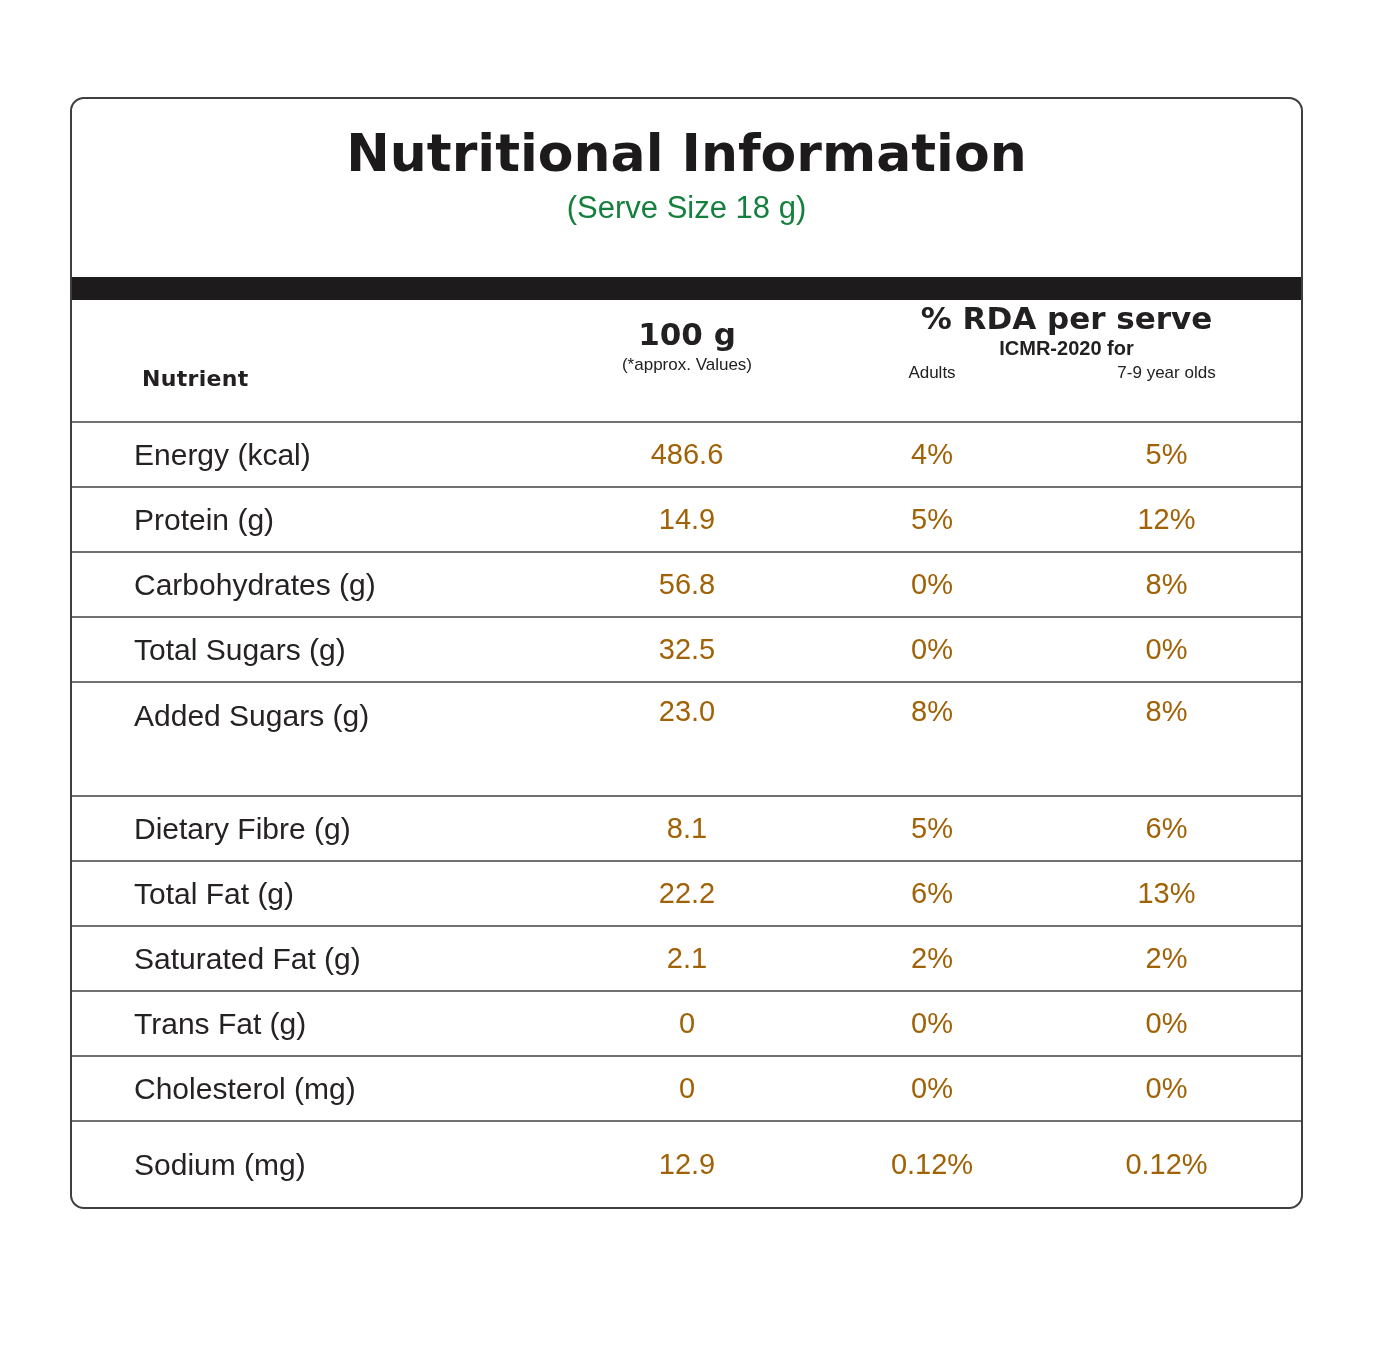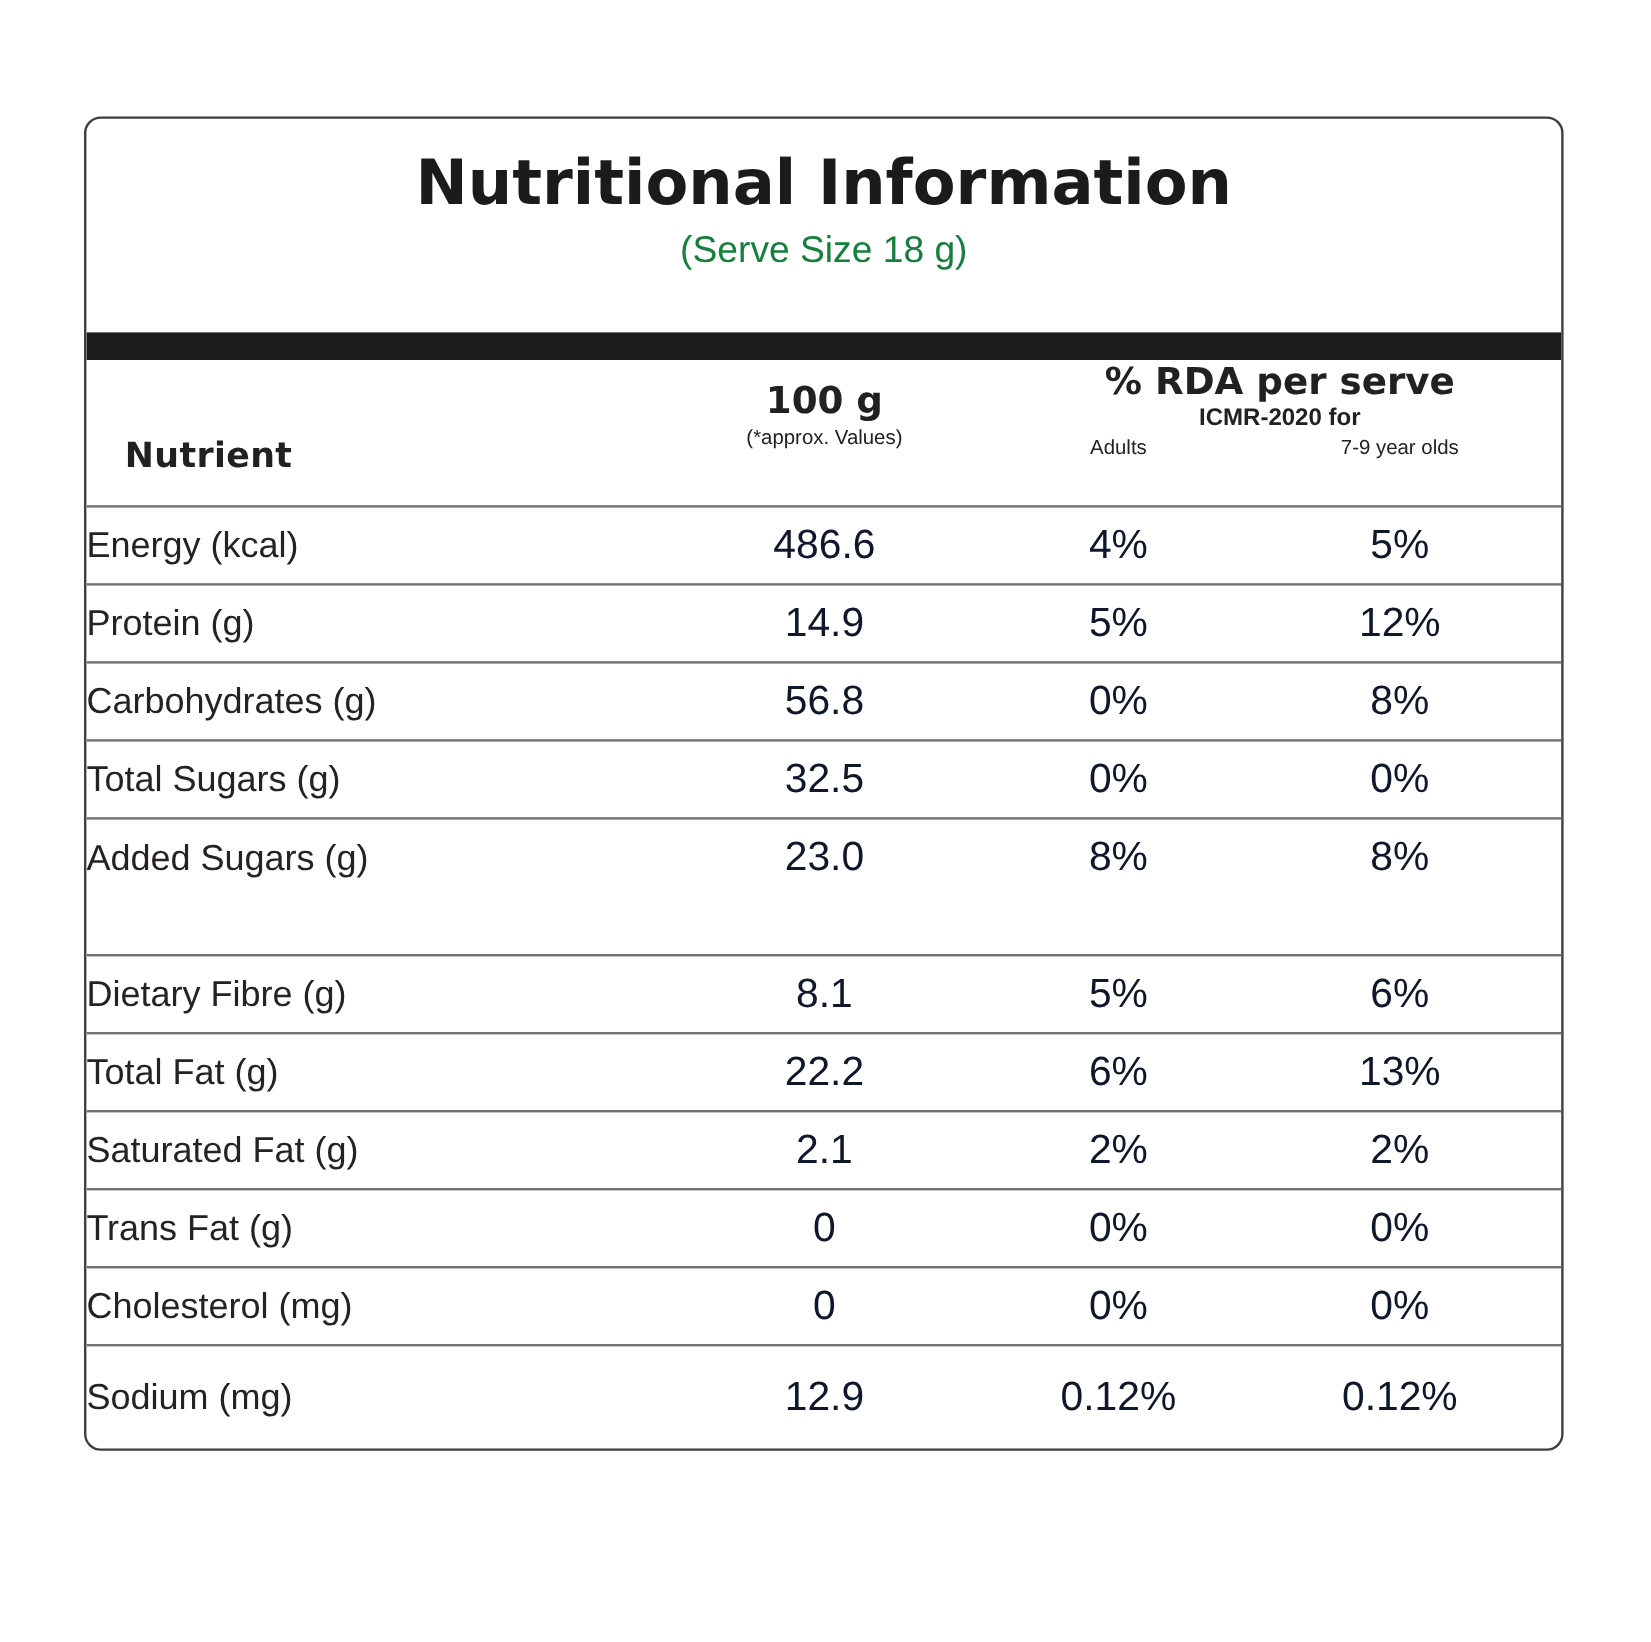--- a/index.html
+++ b/index.html
@@ -14,42 +14,42 @@
     font-family:"DejaVu Sans",sans-serif;font-weight:900;font-size:52px;
     letter-spacing:0px;color:#1d1a1b;line-height:1.1;
   }
   .subtitle{font-size:31px;margin-top:8px;color:#15803d;}
   .black-bar{height:23px;background:#1d1b1b;flex:0 0 auto;}
   .header-row{
     height:121px;flex:0 0 auto;display:grid;grid-template-columns:470px 290px 1fr;
     box-sizing:border-box;align-items:stretch;
   }
   .h-nutrient{
-    padding-left:32px;align-self:center;font-family:"DejaVu Sans",sans-serif;
-    font-weight:700;font-size:29px;letter-spacing:0.3px;margin-top:36px;
+    padding-left:70px;align-self:center;font-family:"DejaVu Sans",sans-serif;
+    font-weight:700;font-size:22px;letter-spacing:0.3px;margin-top:36px;
   }
   .h-100g{text-align:center;padding-top:16px;}
   .h-100g-main{font-family:"DejaVu Sans",sans-serif;font-weight:700;font-size:31px;}
   .h-100g-note{font-size:17px;margin-top:3px;}
   .h-rda{}
   .h-rda-main{text-align:center;font-family:"DejaVu Sans",sans-serif;font-weight:700;font-size:31px;}
   .h-rda-note{text-align:center;font-size:20px;font-weight:700;margin-top:1px;}
   .h-rda-sub{display:grid;grid-template-columns:200px 1fr;font-size:17px;margin-top:3px;}
   .h-adults,.h-kids{text-align:center;}
   #rows{flex:1;display:flex;flex-direction:column;}
   .row{
     display:grid;grid-template-columns:470px 290px 200px 1fr;
     border-top:2px solid #717174;min-height:65px;align-items:center;
     box-sizing:border-box;flex:0 0 auto;
   }
   .row.tall{min-height:114px;align-items:flex-start;}
   .row.tall .cell{padding-top:12px;}
   .row:last-child{flex:1;}
-  .cell.label{font-size:30px;line-height:1.4;color:#262223;}
-  .cell.val{text-align:center;font-size:34px;color:#0f172a;}
+  .cell.label{padding-left:62px;font-size:30px;line-height:1.4;color:#262223;}
+  .cell.val{text-align:center;font-size:29px;color:#a16207;}
 </style>
 </head>
 <body>
 
 <div class="card">
   <div class="title-wrap">
     <div class="title">Nutritional Information</div>
     <div class="subtitle">(Serve Size 18 g)</div>
   </div>
   <div class="black-bar"></div>

